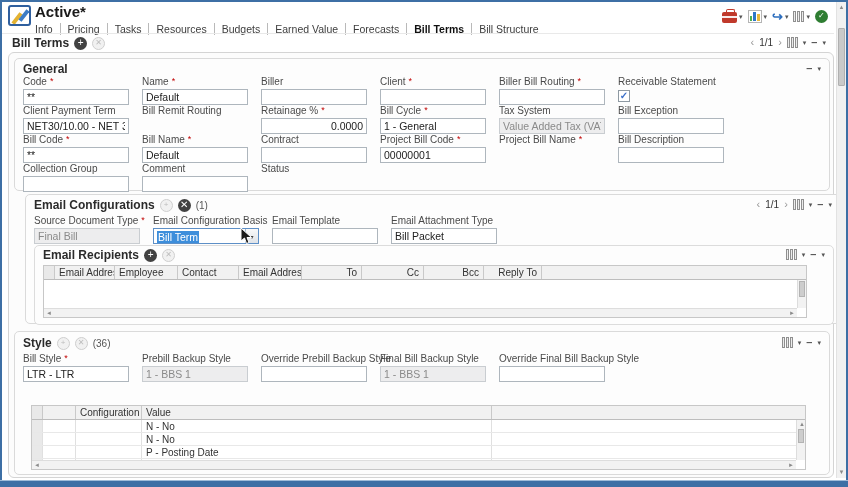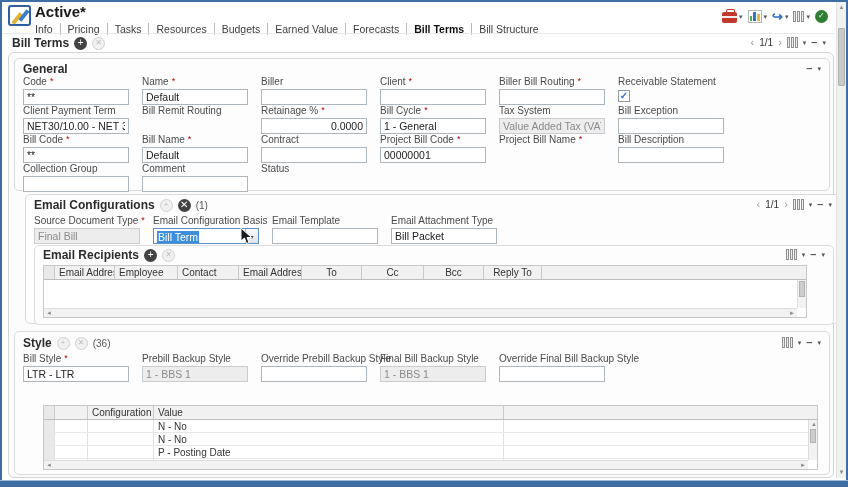--- a/index.html
+++ b/index.html
@@ -71,21 +71,21 @@
   .dbtn{position:absolute;right:0;top:0;bottom:0;width:13px;border-left:1px solid #9fb6cc;background:linear-gradient(#f9f9f9,#dfe3e8);display:flex;align-items:center;justify-content:center;font-size:6px;color:#444}
   .checkbox{width:12px;height:12px;border:1px solid #8f9aa3;background:#fff;display:flex;align-items:center;justify-content:center;margin-top:3px}
   .checkbox .chk{color:#3b6fc9;font-size:10px;font-weight:bold;line-height:1}
   .checkbox.un{background:#f6f7f7;border-color:#aab2b8}
 
   
   .grid{position:absolute;border:1px solid #c7c7c7;background:#fff;overflow:hidden}
   .ghead{display:flex;height:14px;background:#f1f1f1;border-bottom:1px solid #bdbdbd}
   .gc{border-right:1px solid #c9c9c9;font-size:10px;color:#333;padding:1px 4px;white-space:nowrap;overflow:hidden;line-height:12px}
   .grow .gc{padding:0 4px;border-right:1px solid #e0e0e0;line-height:13px}
-  .gc.c{text-align:center}
+  .gc.c{text-align:right}
   .gc.selc{background:#e9e9e9}
   .grow{display:flex;height:13px;border-bottom:1px solid #e8e8e8;font-size:10px;color:#222;background:#fff}
   .gbody{overflow:hidden}
   .w11{width:11px}.w33{width:33px}.w58{width:58px}.w60{width:60px}.w61{width:61px}
   .w62{width:62px}.w63{width:63px}.w66{width:66px}.w350{width:350px}
   .fill{flex:1;border-right:none !important}
   .vscroll{position:absolute;width:9px;background:#f2f2f2;border-left:1px solid #ddd;z-index:4}
   .vthumb{position:absolute;left:1px;right:1px;background:#cdcdcd;border:1px solid #b3b3b3}
   .hscroll{position:absolute;height:9px;background:#f2f2f2;border-top:1px solid #ddd;display:flex;justify-content:space-between;align-items:center;z-index:4}
   .sarrow{font-size:6px;color:#8a8a8a;width:10px;text-align:center;line-height:9px}
@@ -473,21 +473,21 @@
         </div>
         <div class="field">
           <div class="lbl">
               <span>Override Final Bill Backup Style</span>
             </div>
           <input class="tb" value="" style="">
         </div>
       </div>
 
 
-      <div class="grid" style="left:28px;top:73px;width:775px;height:65px">
+      <div class="grid" style="left:16px;top:73px;width:775px;height:65px">
         <div class="ghead">
           <div class="gc w11 selc"></div>
           <div class="gc w33"></div>
           <div class="gc w66">Configuration</div>
           <div class="gc w350">Value</div>
           <div class="gc fill"></div>
         </div>
         <div class="gbody" style="height:42px">
           <div class="grow">
             <div class="gc w11 selc"></div>

